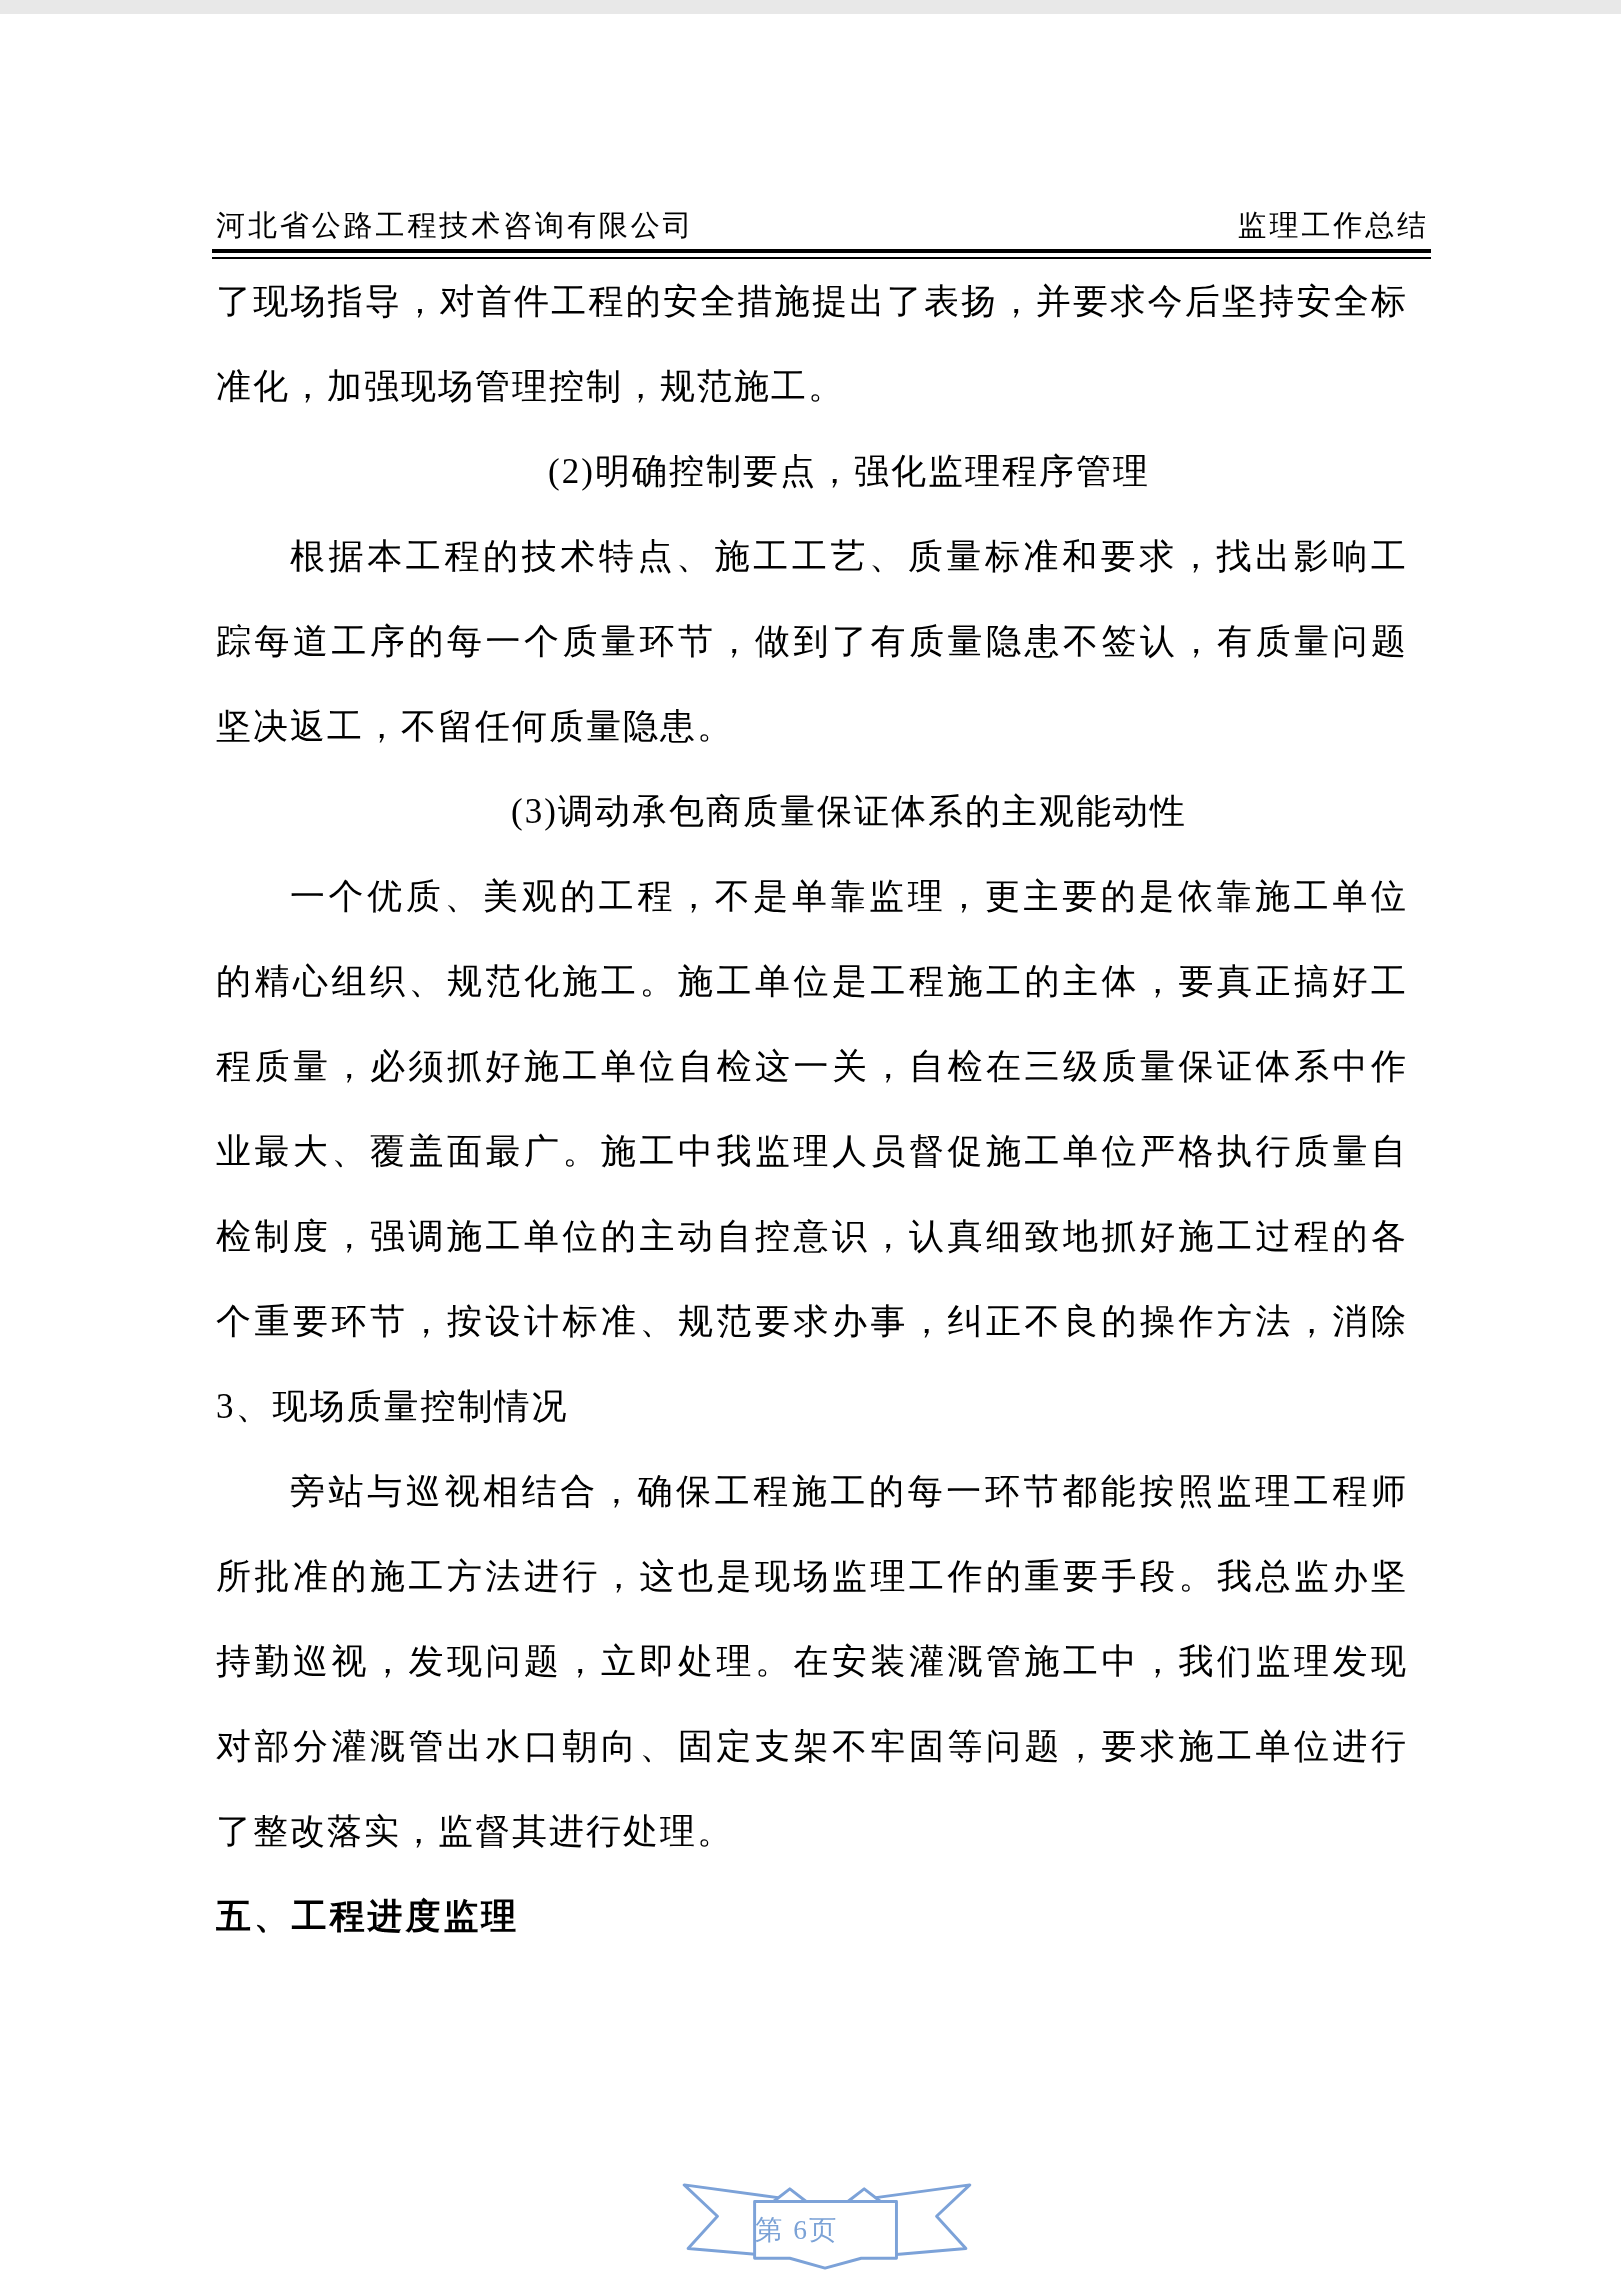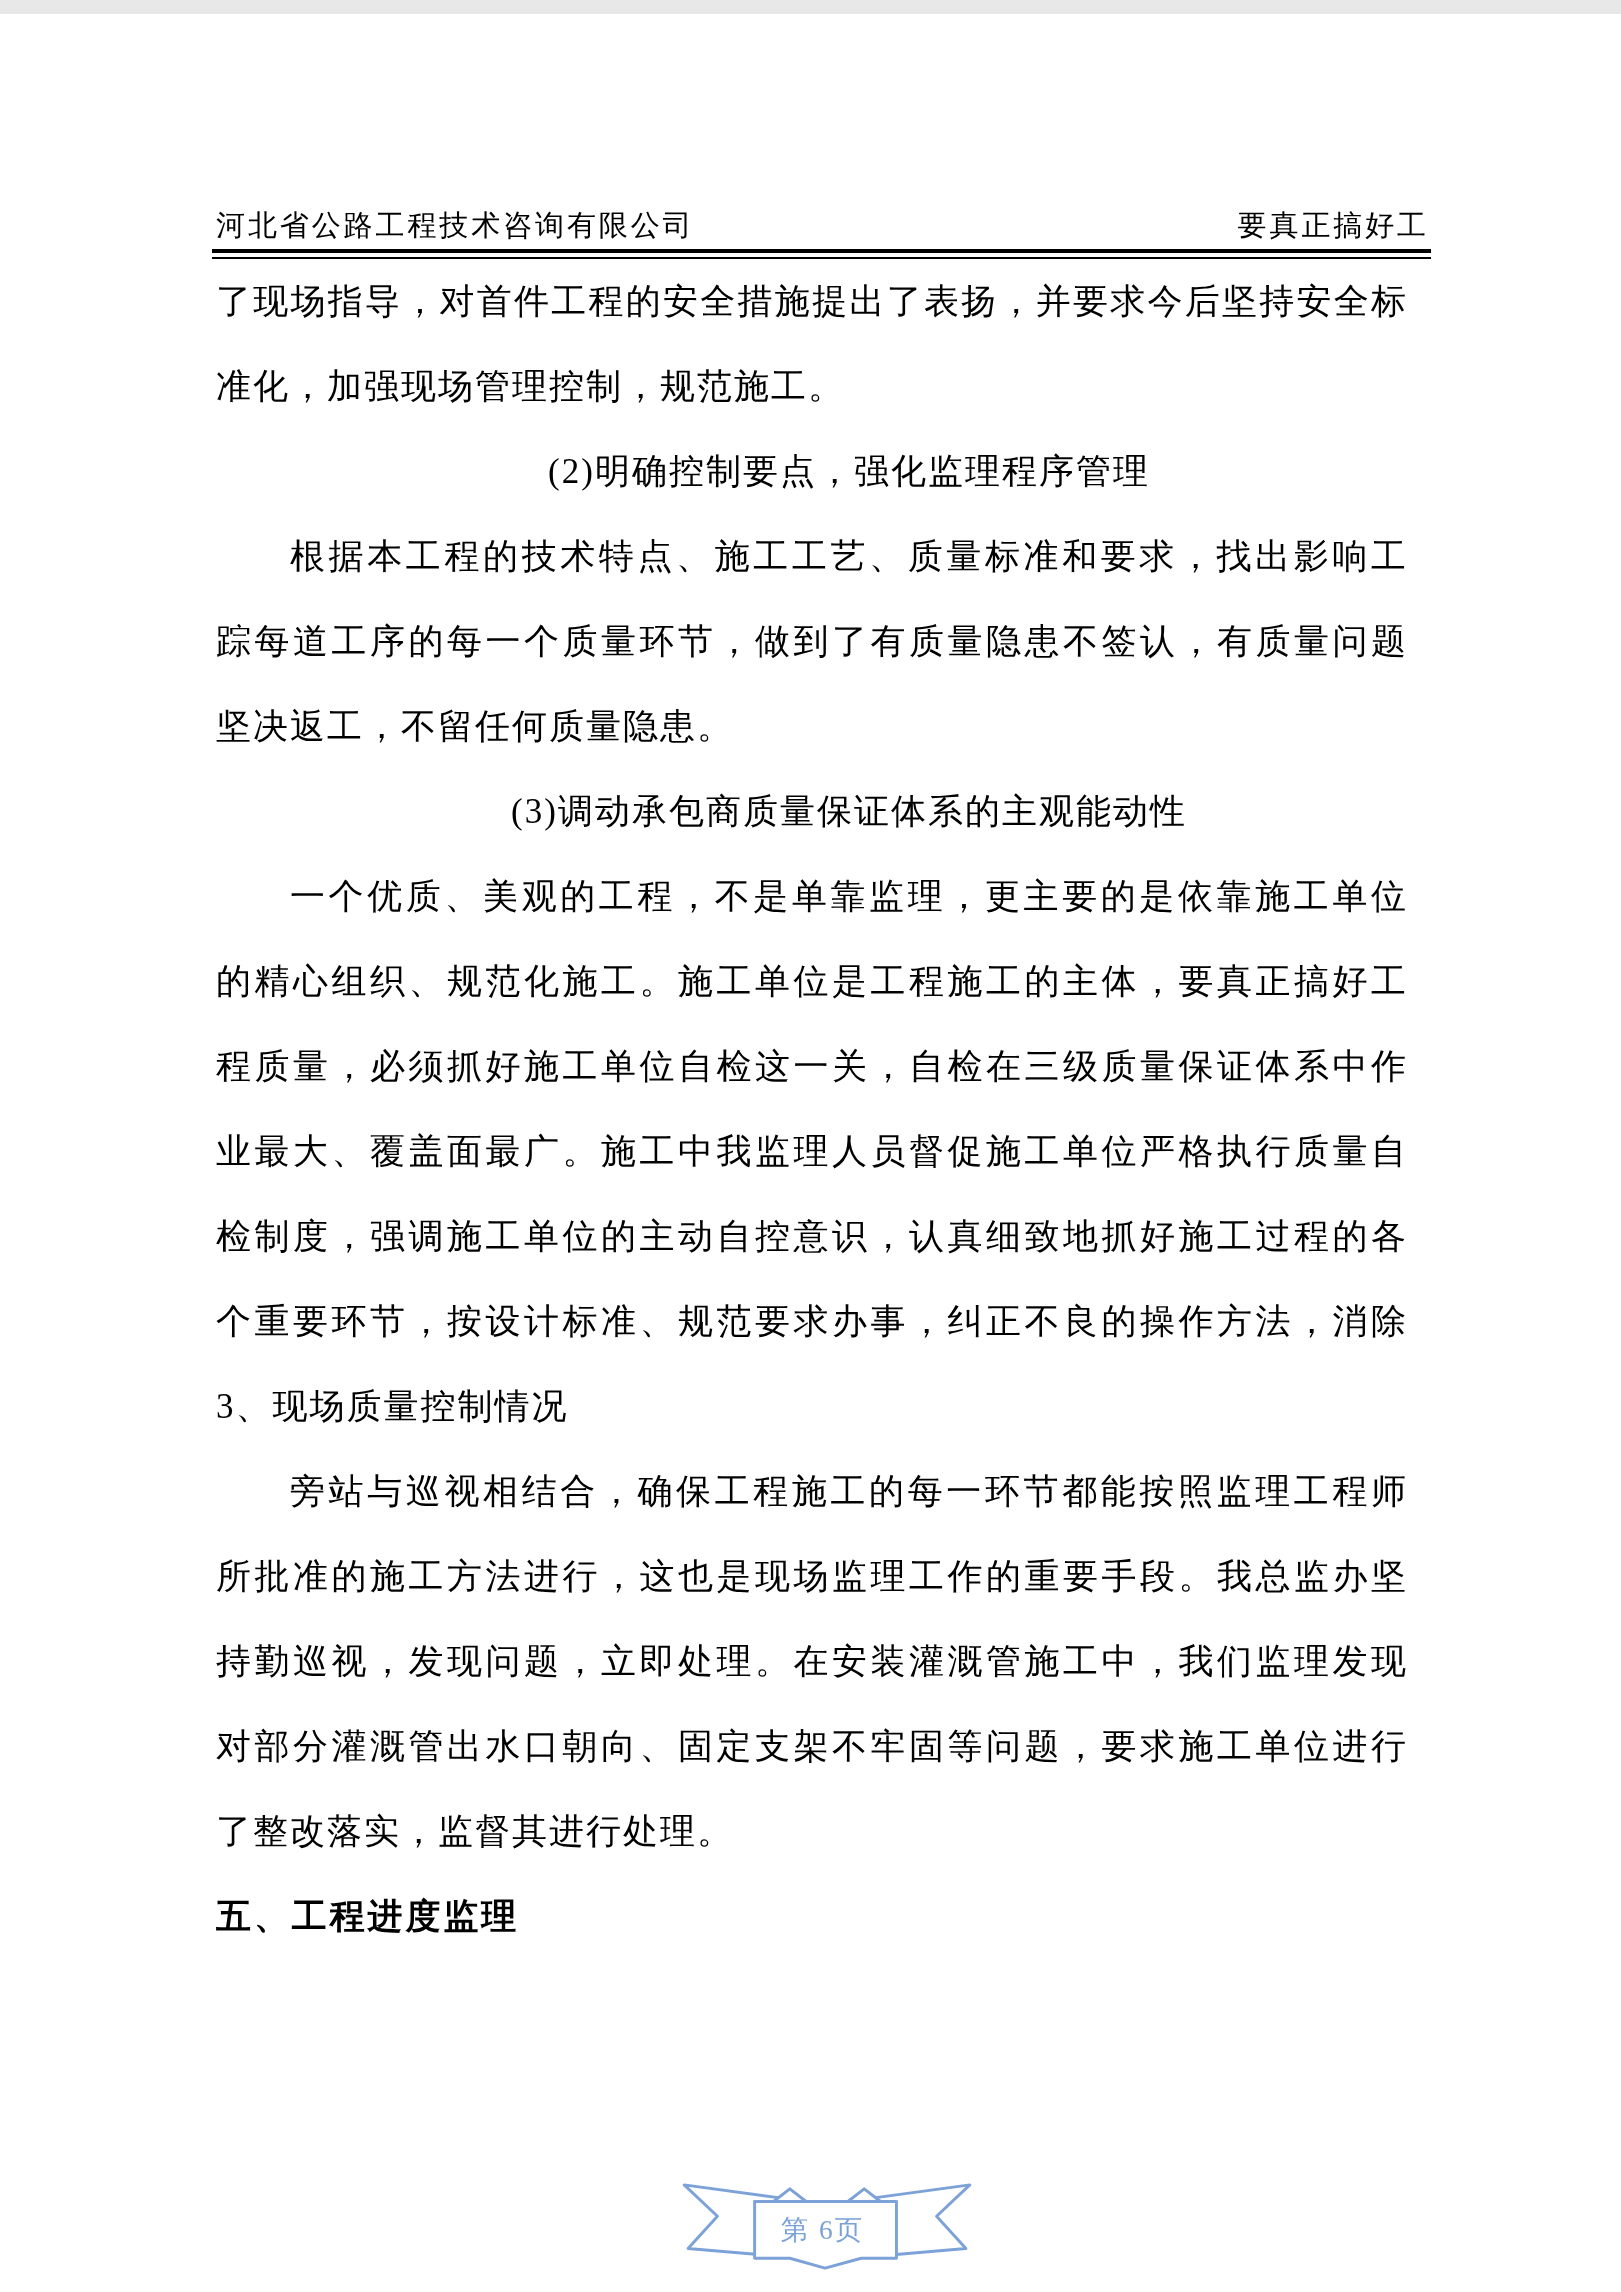--- a/index.html
+++ b/index.html
@@ -34,33 +34,33 @@
   .ind  { text-indent:74px;text-align:center; }
   .bold { font-weight:bold; letter-spacing:2.9px; }
   
   .ribbon-wrap {
     position:absolute; left:680px; top:2166px;
     width:294px; height:90px;
   }
   .page-num {
     position:absolute; left:755px; top:2190px;
     width:135px; height:53px;
-    line-height:53px; text-align:center;
+    line-height:53px; 
     font-size:27.4px; letter-spacing:2px;
     color:#7ba2d6;
   }
 </style>
 </head>
 <body>
 
 <div class="page">
 
   <div class="hdr">
     <span>河北省公路工程技术咨询有限公司</span>
-    <span>要真正搞好工</span>
+    <span>监理工作总结</span>
   </div>
   <div class="hdr-rule"></div>
 
   <div class="bodytext">
     <div class="line j">了现场指导，对首件工程的安全措施提出了表扬，并要求今后坚持安全标</div>
     <div class="line">准化，加强现场管理控制，规范施工。</div>
     <div class="line ind">(2)明确控制要点，强化监理程序管理</div>
     <div class="line ind j">根据本工程的技术特点、施工工艺、质量标准和要求，找出影响工</div>
     <div class="line j">踪每道工序的每一个质量环节，做到了有质量隐患不签认，有质量问题</div>
     <div class="line">坚决返工，不留任何质量隐患。</div>

